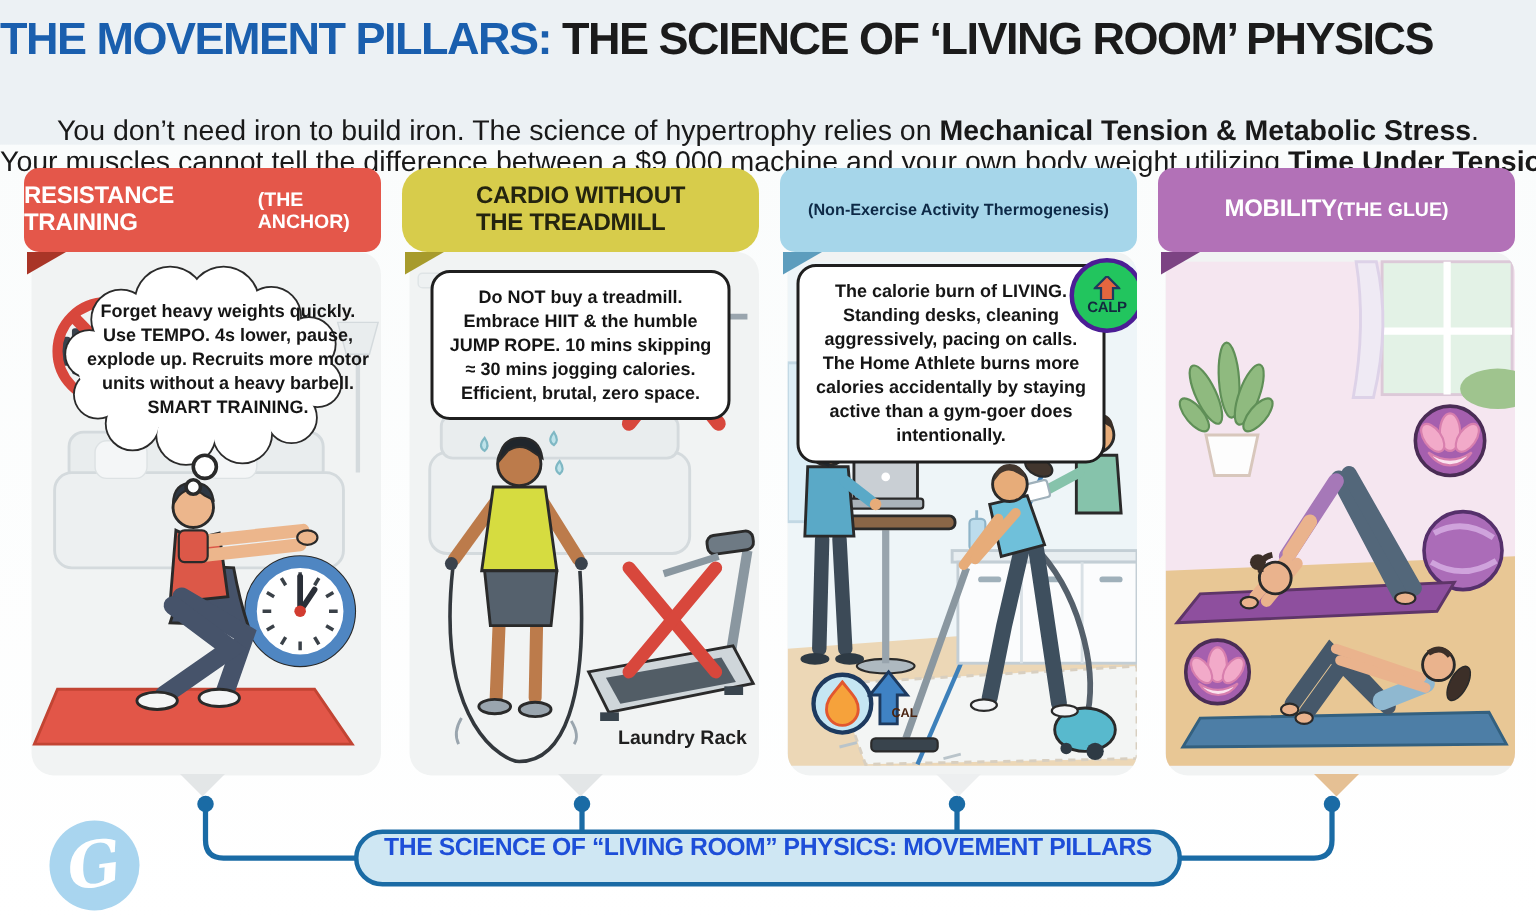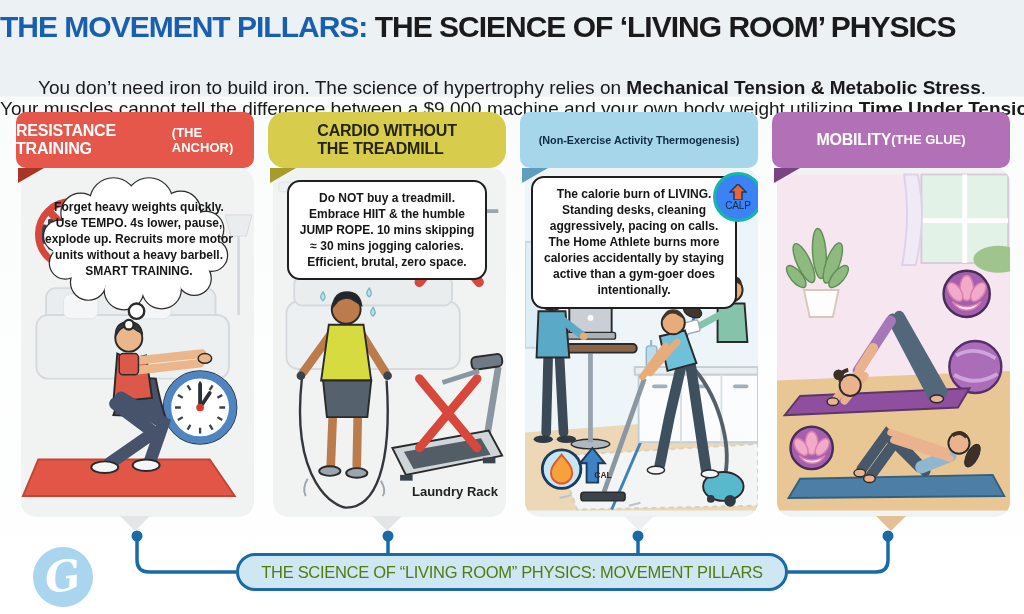--- a/index.html
+++ b/index.html
@@ -35,29 +35,29 @@
   .bubble{position:absolute;text-align:center;color:#151515;font-size:12px;
           line-height:1.34;font-weight:600;z-index:4;}
   .bubble span[data-b]{font-weight:800;}
   .boxed{background:#ffffff;border:2.5px solid #1f1f1f;border-radius:13px;
          padding:8px 7px;display:flex;align-items:center;justify-content:flex-end;}
   .cloud-text{display:flex;align-items:center;justify-content:center;background:transparent;}
   .mini-label{position:absolute;font-size:13px;font-weight:700;color:#1f1f1f;text-align:center;z-index:4;}
   
   .round-badge{position:absolute;border-radius:50%;display:flex;flex-direction:column;
           align-items:center;justify-content:center;z-index:5;box-sizing:border-box;}
-  .calp{width:50px;height:50px;background:#3b82f6;border:3px solid #14b8a6;
-        color:#13293f;font-size:10px;font-weight:400;letter-spacing:-.2px;}
+  .calp{width:50px;height:50px;background:#22c55e;border:3px solid #4c1d95;
+        color:#13293f;font-size:10px;font-weight:700;letter-spacing:-.2px;}
   .cal-text{position:absolute;font-size:8.5px;font-weight:800;color:#4a2410;z-index:5;padding-left:39px;}
   
   .connectors{position:absolute;left:0;top:520px;width:1024px;height:94px;z-index:1;}
   .banner{position:absolute;left:236px;top:553px;width:552px;height:38px;box-sizing:border-box;
           background:#cfe7f3;border:3px solid #1a6ba5;border-radius:20px;z-index:2;
-          display:flex;align-items:center;justify-content:center;
-          font-size:16.5px;font-weight:400;letter-spacing:-.3px;color:#4d7c0f;white-space:nowrap;}
+          display:flex;align-items:flex-start;justify-content:center;
+          font-size:16.5px;font-weight:700;letter-spacing:-.3px;color:#1d4ed8;white-space:nowrap;}
   .logo{position:absolute;left:33px;top:547px;width:60px;height:60px;border-radius:50%;
         background:#a9d5ef;display:flex;align-items:center;justify-content:center;z-index:2;}
   .logo span{font-family:"DejaVu Serif",serif;font-style:italic;font-weight:700;
              font-size:42px;color:#ffffff;transform:rotate(-8deg);line-height:1;}
 </style>
 </head>
 <body>
 
 <div class="abs hdr-title"><span class="blue">THE MOVEMENT PILLARS:</span><span> THE SCIENCE OF ‘LIVING ROOM’ PHYSICS</span></div>
 <div class="abs hdr-sub" style="top:49px;"><span><span>You don’t need iron to build iron. The science of hypertrophy relies on </span><span data-b="1">Mechanical Tension &amp; Metabolic Stress</span><span>.</span></span></div>
@@ -155,21 +155,21 @@
             <circle cx="107" cy="120" r="20"></circle>
           <circle cx="70" cy="112" r="18"></circle>
             <circle cx="46" cy="92" r="16"></circle>
             <circle cx="40" cy="64" r="16"></circle>
           <ellipse cx="120" cy="72" rx="88" ry="46"></ellipse>
         </g>
         <circle cx="120" cy="142" r="8" fill="#ffffff" stroke="#2a2a2a" stroke-width="2.5"></circle>
         <circle cx="112" cy="156" r="5" fill="#ffffff" stroke="#2a2a2a" stroke-width="2.5"></circle>
       </g>
     </svg>
-    <div class="bubble cloud-text" style="left:23px;top:16px;width:190px;height:110px;justify-content:center;">
+    <div class="bubble cloud-text" style="left:36px;top:16px;width:190px;height:110px;justify-content:center;">
         <span><span>Forget heavy weights quickly. Use </span><span data-b="1">TEMPO</span><span>. 4s lower, pause, explode up. Recruits more motor units without a heavy barbell. </span><span data-b="1">SMART TRAINING.</span></span>
       </div>
   </div>
   <div class="tail"></div>
 </section>
 
 <section class="panel" style="left:266px;">
   <div class="tab" style="background: rgb(215, 204, 75); color: rgb(36, 36, 15); border-radius: 17px;">
     <div class="tab-title">CARDIO WITHOUT
 THE TREADMILL</div>

